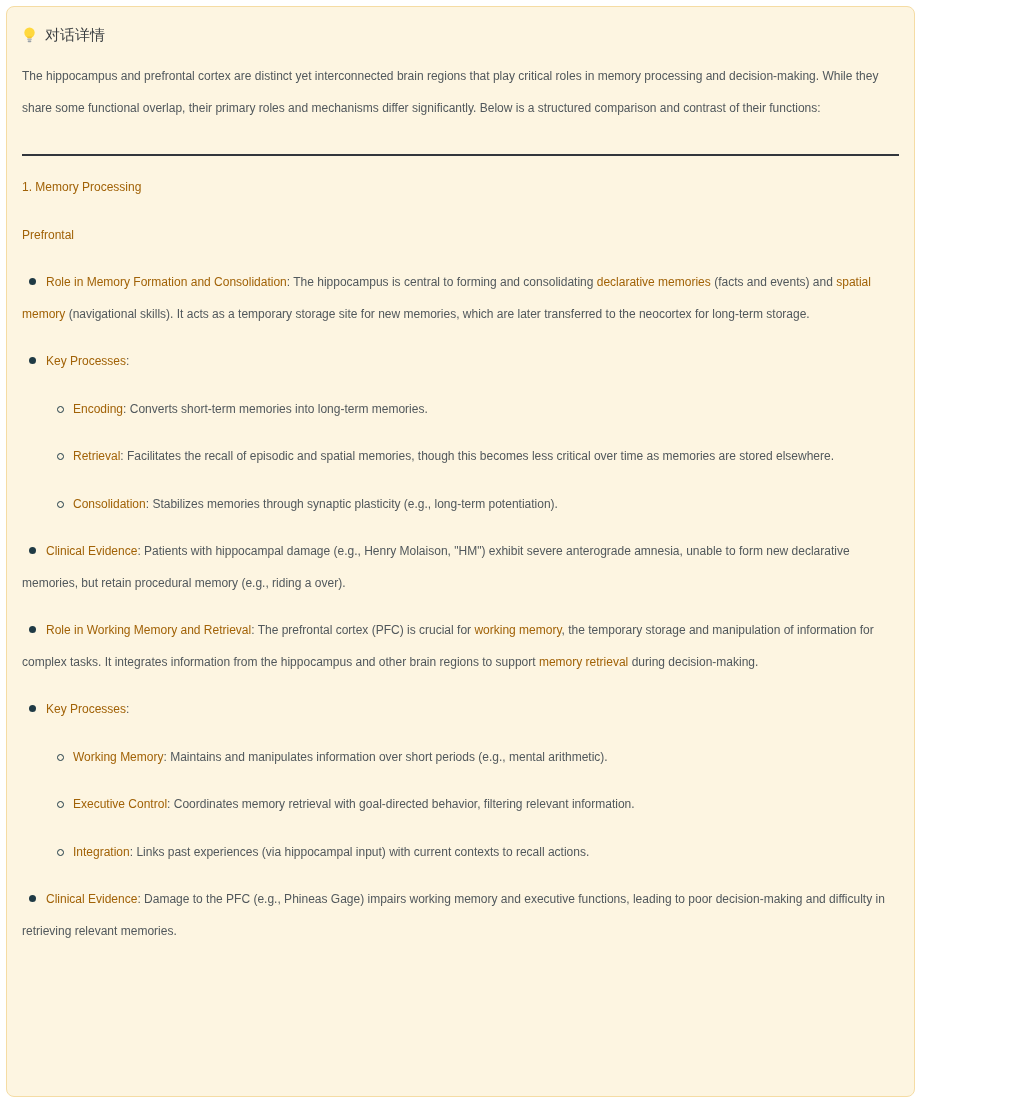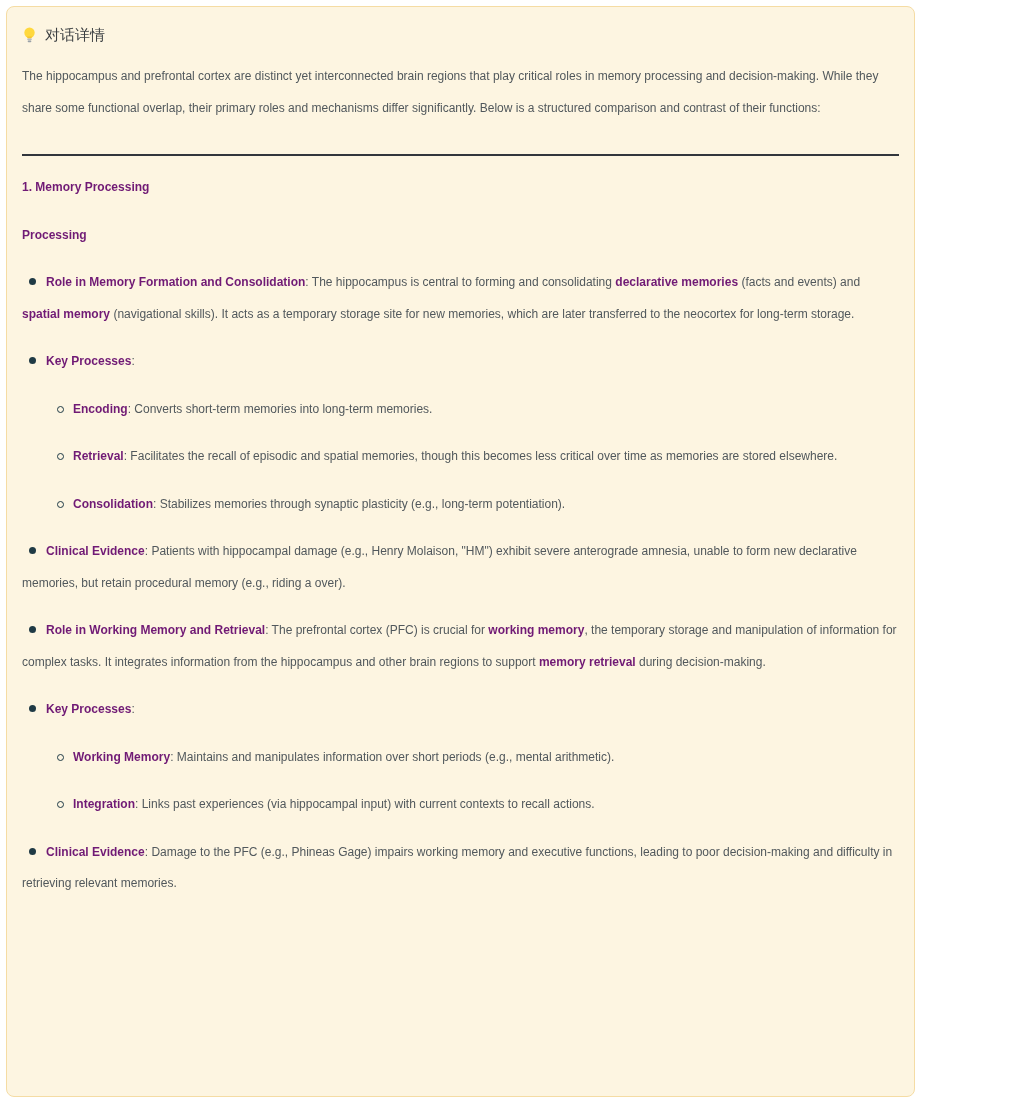--- a/index.html
+++ b/index.html
@@ -32,22 +32,22 @@
     font-size: 12px;
     line-height: 31.5px;
     color: #51585c;
     margin: 16px 0;
   }
   .content .h3 {
     font-weight: 700;
     color: #1f3a45;
   }
   .content .b {
-    font-weight: 700;
-    color: #701a75;
+    font-weight: 400;
+    color: #a16207;
   }
   .content .hr {
     border: 0;
     border-top: 2px solid #32363c;
     margin: 30px 0 8px 0;
     height: 0;
   }
   .marker-dot {
     display: inline-block;
     width: 7px;
@@ -85,26 +85,27 @@
         <rect x="5.2" y="11.4" width="4.6" height="1.8" rx="0.9" fill="#b6bbc0"></rect>
         <rect x="5.7" y="13.6" width="3.6" height="1.6" rx="0.8" fill="#9aa1a7"></rect>
       </svg>
     </span>
     <span>对话详情</span>
   </div>
   <div class="content">
       <div class="p"><span>The hippocampus and prefrontal cortex are distinct yet interconnected brain regions that play critical roles in memory processing and decision-making. While they share some functional overlap, their primary roles and mechanisms differ significantly. Below is a structured comparison and contrast of their functions:</span></div>
       <div class="hr"></div>
       <div class="h3"><span class="b">1. Memory Processing</span></div>
-      <div class="h3"><span class="b">Processing</span></div>
+      <div class="h3"><span class="b">Prefrontal</span></div>
       <div class="li1"><span class="marker-dot"></span><span class="b">Role in Memory Formation and Consolidation</span><span>: The hippocampus is central to forming and consolidating </span><span class="b">declarative memories</span><span> (facts and events) and </span><span class="b">spatial memory</span><span> (navigational skills). It acts as a temporary storage site for new memories, which are later transferred to the neocortex for long-term storage.</span></div>
       <div class="li1"><span class="marker-dot"></span><span class="b">Key Processes</span><span>:</span></div>
       <div class="li2"><span class="marker-circle"></span><span class="b">Encoding</span><span>: Converts short-term memories into long-term memories.</span></div>
       <div class="li2"><span class="marker-circle"></span><span class="b">Retrieval</span><span>: Facilitates the recall of episodic and spatial memories, though this becomes less critical over time as memories are stored elsewhere.</span></div>
       <div class="li2"><span class="marker-circle"></span><span class="b">Consolidation</span><span>: Stabilizes memories through synaptic plasticity (e.g., long-term potentiation).</span></div>
       <div class="li1"><span class="marker-dot"></span><span class="b">Clinical Evidence</span><span>: Patients with hippocampal damage (e.g., Henry Molaison, "HM") exhibit severe anterograde amnesia, unable to form new declarative memories, but retain procedural memory (e.g., riding a over).</span></div>
       <div class="li1"><span class="marker-dot"></span><span class="b">Role in Working Memory and Retrieval</span><span>: The prefrontal cortex (PFC) is crucial for </span><span class="b">working memory</span><span>, the temporary storage and manipulation of information for complex tasks. It integrates information from the hippocampus and other brain regions to support </span><span class="b">memory retrieval</span><span> during decision-making.</span></div>
       <div class="li1"><span class="marker-dot"></span><span class="b">Key Processes</span><span>:</span></div>
       <div class="li2"><span class="marker-circle"></span><span class="b">Working Memory</span><span>: Maintains and manipulates information over short periods (e.g., mental arithmetic).</span></div>
+      <div class="li2"><span class="marker-circle"></span><span class="b">Executive Control</span><span>: Coordinates memory retrieval with goal-directed behavior, filtering relevant information.</span></div>
       <div class="li2"><span class="marker-circle"></span><span class="b">Integration</span><span>: Links past experiences (via hippocampal input) with current contexts to recall actions.</span></div>
       <div class="li1"><span class="marker-dot"></span><span class="b">Clinical Evidence</span><span>: Damage to the PFC (e.g., Phineas Gage) impairs working memory and executive functions, leading to poor decision-making and difficulty in retrieving relevant memories.</span></div>
     </div>
 </div>
 
 </body></html>

